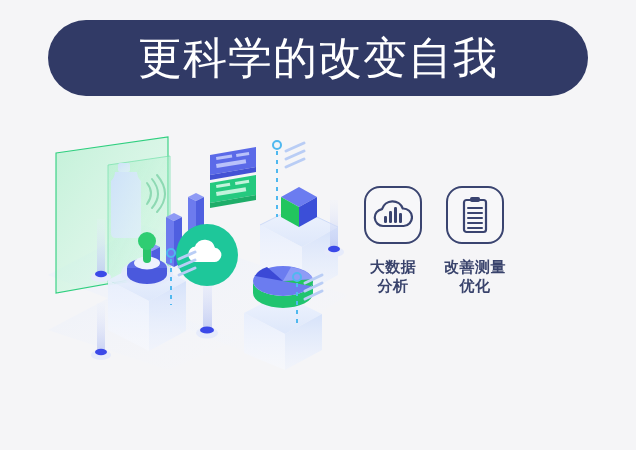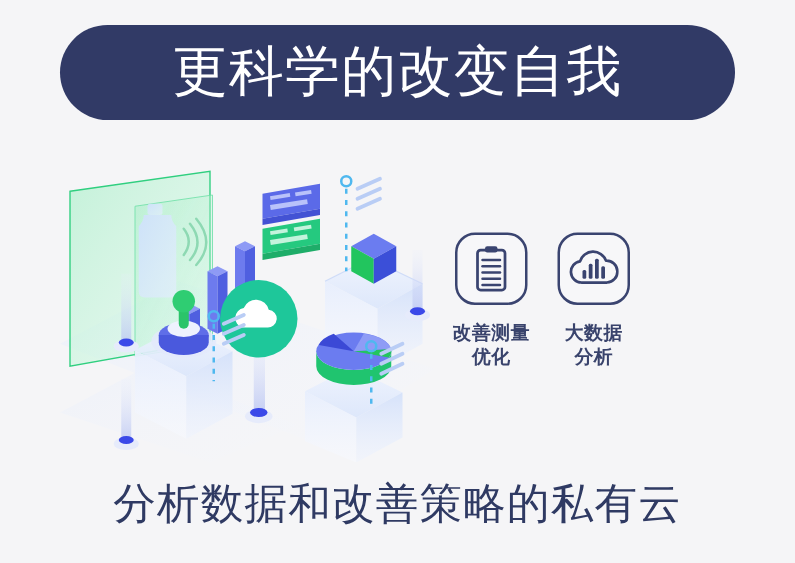--- a/index.html
+++ b/index.html
@@ -301,20 +301,38 @@
         <g stroke="#b9cdf5" stroke-width="3" stroke-linecap="round">
           <line x1="257" y1="158" x2="274" y2="150"></line>
           <line x1="257" y1="166" x2="274" y2="158"></line>
           <line x1="257" y1="174" x2="274" y2="166"></line>
         </g>
       </g>
     </svg>
   </div>
 
   <div class="features">
+
+    <div class="feature">
+      <div class="feature-icon">
+        <svg width="40" height="34" viewBox="0 0 40 34">
+          <path d="M10 28 a8.5 8.5 0 0 1 -1 -16.9 a11 11 0 0 1 20.8 -0.6 a8 8 0 0 1 0.8 17.5 z" fill="none" stroke="#3a4470" stroke-width="2.2" stroke-linejoin="round"></path>
+          <g fill="#3a4470">
+            <rect x="11" y="18" width="3" height="7" rx="1.2"></rect>
+            <rect x="16" y="13" width="3" height="12" rx="1.2"></rect>
+            <rect x="21" y="9" width="3" height="16" rx="1.2"></rect>
+            <rect x="26" y="15" width="3" height="10" rx="1.2"></rect>
+          </g>
+        </svg>
+      </div>
+      <div class="feature-label">
+        <div>大数据</div>
+        <div>分析</div>
+      </div>
+    </div>
 
     <div class="feature">
       <div class="feature-icon">
         <svg width="34" height="40" viewBox="0 0 34 40">
           <rect x="6" y="5" width="22" height="32" rx="2.5" fill="none" stroke="#3a4470" stroke-width="2.2"></rect>
           <rect x="12" y="2" width="10" height="5" rx="1.8" fill="#3a4470"></rect>
           <g stroke="#3a4470" stroke-width="2" stroke-linecap="round">
             <line x1="10" y1="13" x2="24" y2="13"></line>
             <line x1="10" y1="18" x2="24" y2="18"></line>
             <line x1="10" y1="23" x2="24" y2="23"></line>
@@ -322,36 +340,17 @@
             <line x1="10" y1="33" x2="24" y2="33"></line>
           </g>
         </svg>
       </div>
       <div class="feature-label">
         <div>改善测量</div>
         <div>优化</div>
       </div>
     </div>
 
-    <div class="feature">
-      <div class="feature-icon">
-        <svg width="40" height="34" viewBox="0 0 40 34">
-          <path d="M10 28 a8.5 8.5 0 0 1 -1 -16.9 a11 11 0 0 1 20.8 -0.6 a8 8 0 0 1 0.8 17.5 z" fill="none" stroke="#3a4470" stroke-width="2.2" stroke-linejoin="round"></path>
-          <g fill="#3a4470">
-            <rect x="11" y="18" width="3" height="7" rx="1.2"></rect>
-            <rect x="16" y="13" width="3" height="12" rx="1.2"></rect>
-            <rect x="21" y="9" width="3" height="16" rx="1.2"></rect>
-            <rect x="26" y="15" width="3" height="10" rx="1.2"></rect>
-          </g>
-        </svg>
-      </div>
-      <div class="feature-label">
-        <div>大数据</div>
-        <div>分析</div>
-      </div>
-    </div>
-
 
   </div>
 
-  <div class="tagline">分析数据和改善策略的私有云</div>
 
 </div>
 
 </body></html>

